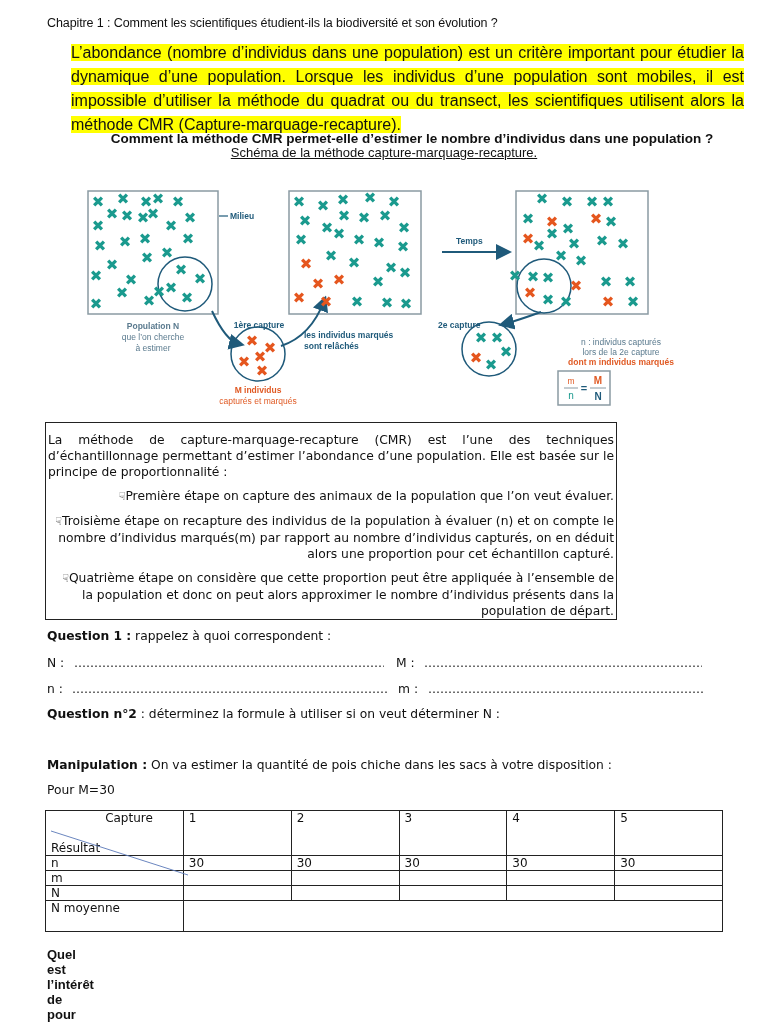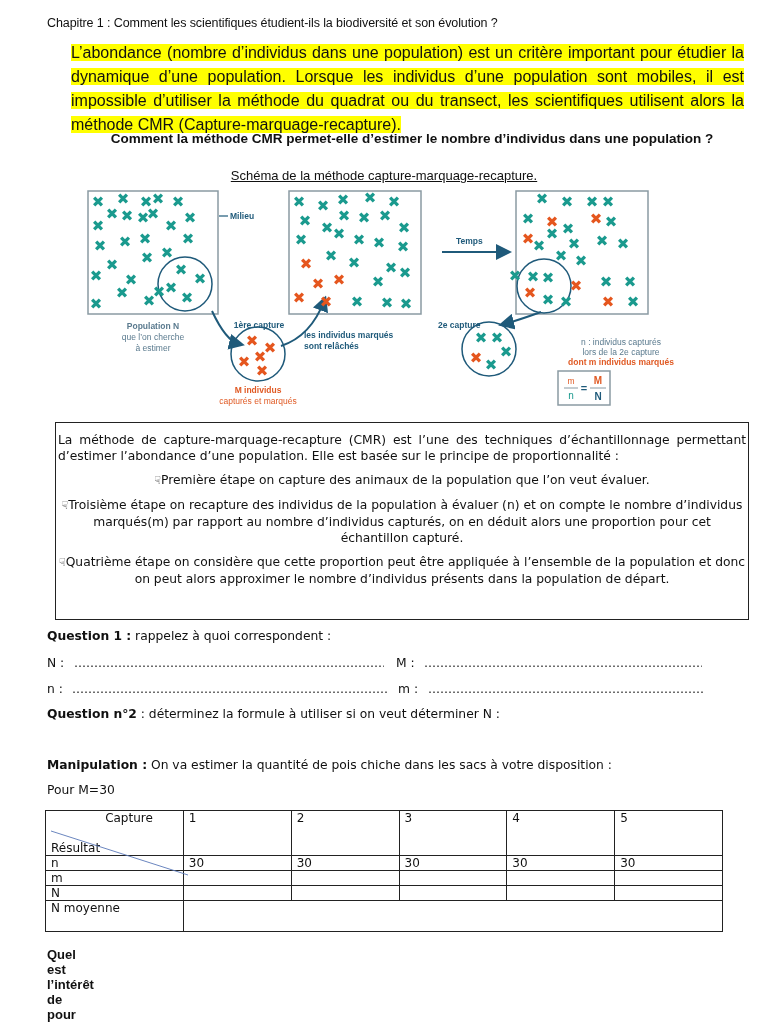--- a/index.html
+++ b/index.html
@@ -3,30 +3,30 @@
 <meta charset="utf-8">
 <style>
   html, body { margin:0; padding:0; background:#ffffff; }
   body { width:768px; height:1024px; position:relative; overflow:hidden; color:#111; }
   .abs { position:absolute; }
 
   #chapter-title { left:47px; top:16px; font-size:12.5px; font-family:"Liberation Sans", sans-serif; letter-spacing:-0.1px; }
   #intro { left:47px; top:41px; width:673px; font-size:16px; line-height:24px; font-family:"Liberation Sans", sans-serif; text-align:justify;margin-left:24px; }
   #intro span.hl { background:#ffff00; }
   #question-title { left:0; width:768px; top:131px; text-align:center; font-weight:bold; font-size:13.5px; font-family:"Liberation Sans", sans-serif;padding-left:28px; }
-  #schema-title { left:0; width:768px; top:168px; text-align:center; font-size:13px; text-decoration:underline; font-family:"Liberation Sans", sans-serif; }
+  #schema-title { left:0; width:768px; top:145px; text-align:center; font-size:13px; text-decoration:underline; font-family:"Liberation Sans", sans-serif; }
 
   #diagram { left:86px; top:186px; width:630px; height:228px; }
   .fig-label { font-family:"Liberation Sans", sans-serif; font-size:8.5px; font-weight:bold; fill:#1f5a7a; }
   .fig-label-grey { font-family:"Liberation Sans", sans-serif; font-size:8.5px; fill:#5a7a8e; }
   .fig-label-orange { font-family:"Liberation Sans", sans-serif; font-size:8.5px; fill:#e05a24; }
 
-  #method-box { left:55px; top:422px; width:694px; height:198px; border:1px solid #222; box-sizing:border-box; font-family:"DejaVu Sans", sans-serif; font-size:12.3px; line-height:16px; padding:9px 2px 0 2px; }
+  #method-box { left:45px; top:422px; width:572px; height:198px; border:1px solid #222; box-sizing:border-box; font-family:"DejaVu Sans", sans-serif; font-size:12.3px; line-height:16px; padding:9px 2px 0 2px; }
   #method-box p { margin:0 0 8px 0; text-align:justify; }
-  #method-box p.step { text-align:center; }
+  #method-box p.step { text-align:right; }
   .step-icon { font-size:11px; color:#444; }
 
   .qline { position:absolute; left:47px; font-family:"DejaVu Sans", sans-serif; font-size:12.3px; }
   .qline b { font-weight:bold; }
   .dots { position:absolute; font-family:"DejaVu Sans", sans-serif; font-size:12px; white-space:nowrap; overflow:hidden; }
 
   #results-table { position:absolute; left:45px; top:810px; width:678px; border-collapse:collapse; font-family:"DejaVu Sans", sans-serif; font-size:12px;border-radius:8px; }
   #results-table td { border:1px solid #222; padding:0 0 0 5px; vertical-align:top; height:14px; line-height:14px; }
 
   #final-q { left:47px; top:947px; width:673px; font-family:"Liberation Sans", sans-serif; font-weight:bold; font-size:13px; line-height:15px; }

